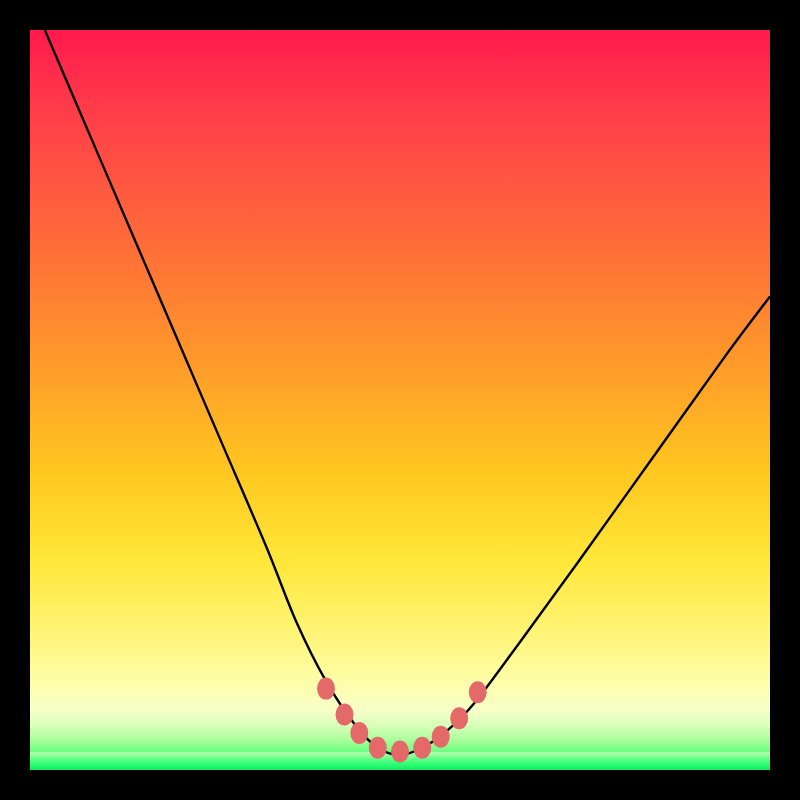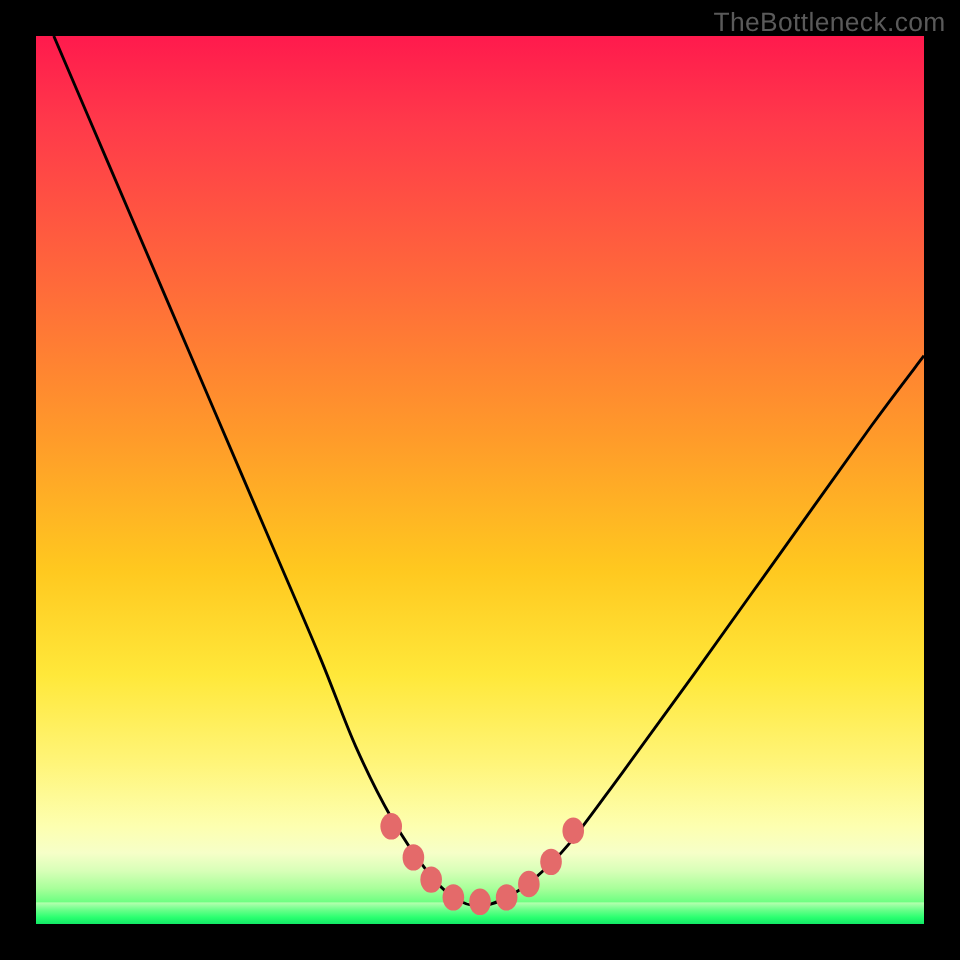--- a/index.html
+++ b/index.html
@@ -102,14 +102,13 @@
           <ellipse cx="347.8" cy="717.8" rx="9" ry="11" fill="#e46a6a"></ellipse>
           <ellipse cx="370.0" cy="721.5" rx="9" ry="11" fill="#e46a6a"></ellipse>
           <ellipse cx="392.2" cy="717.8" rx="9" ry="11" fill="#e46a6a"></ellipse>
           <ellipse cx="410.7" cy="706.7" rx="9" ry="11" fill="#e46a6a"></ellipse>
           <ellipse cx="429.2" cy="688.2" rx="9" ry="11" fill="#e46a6a"></ellipse>
           <ellipse cx="447.7" cy="662.3" rx="9" ry="11" fill="#e46a6a"></ellipse>
         </g>
     </svg>
   </div>
 
-  <div class="watermark">TheBottleneck.com</div>
 </div>
 
 </body></html>

